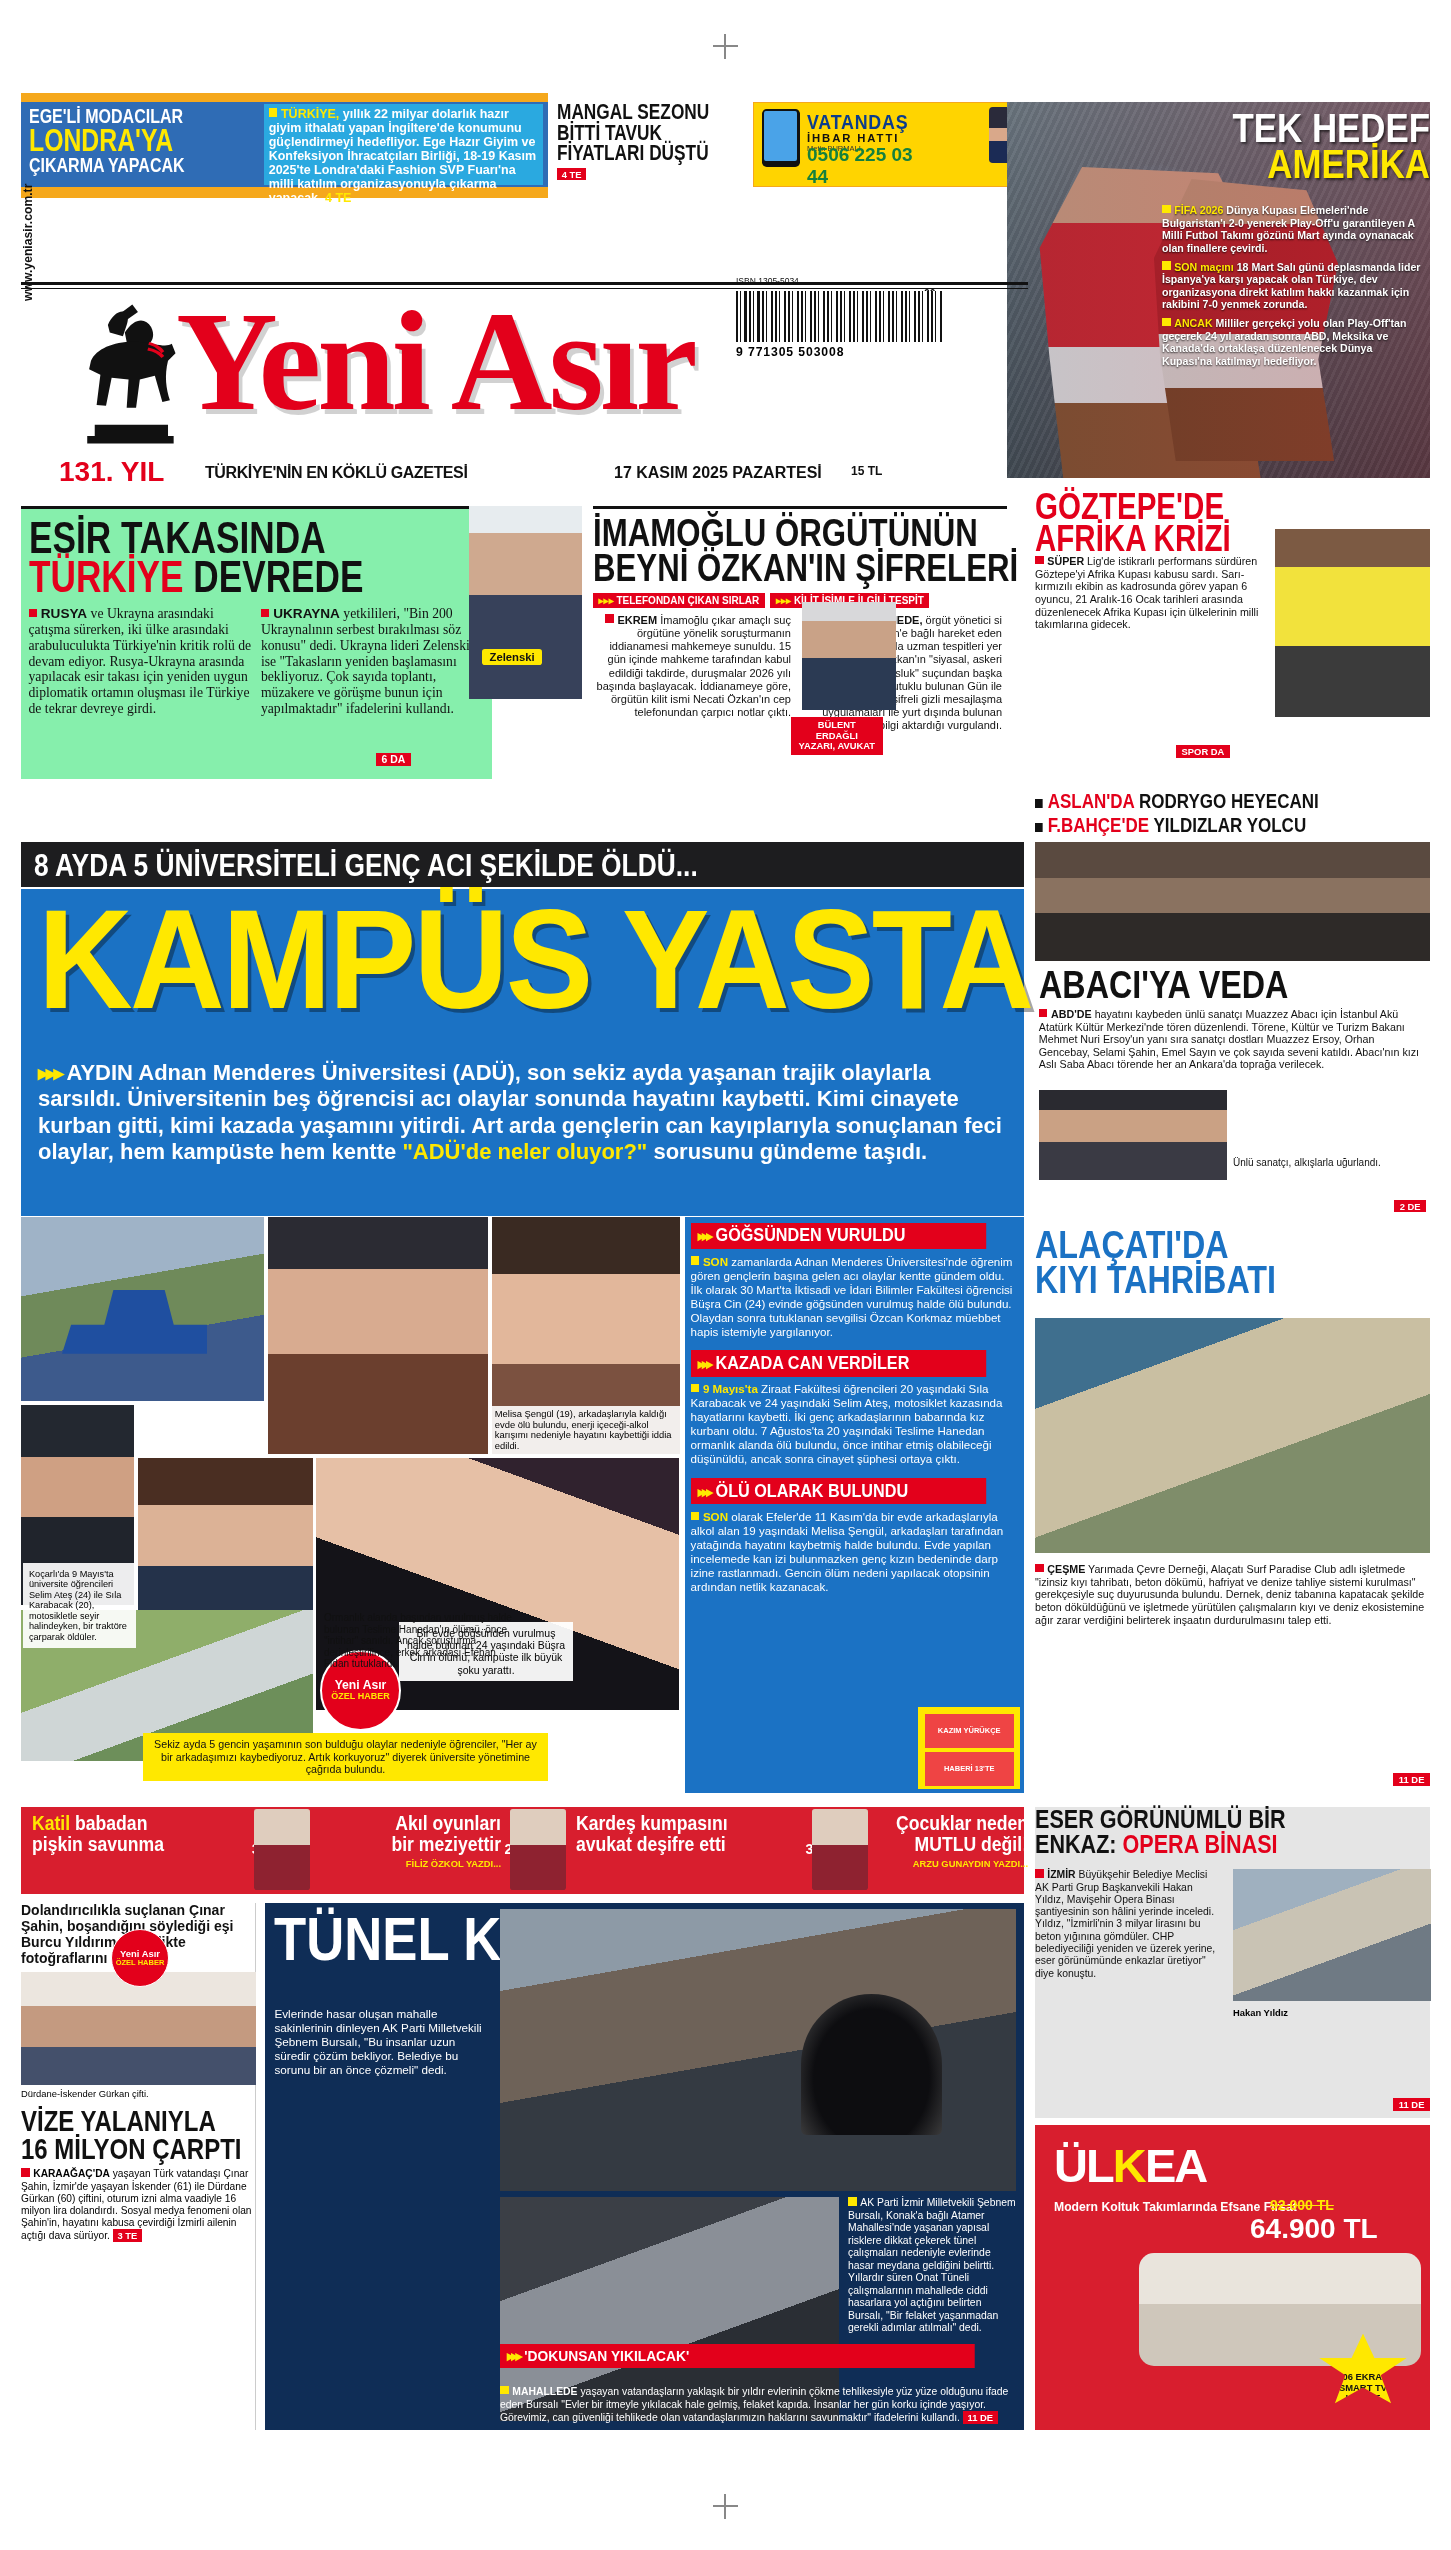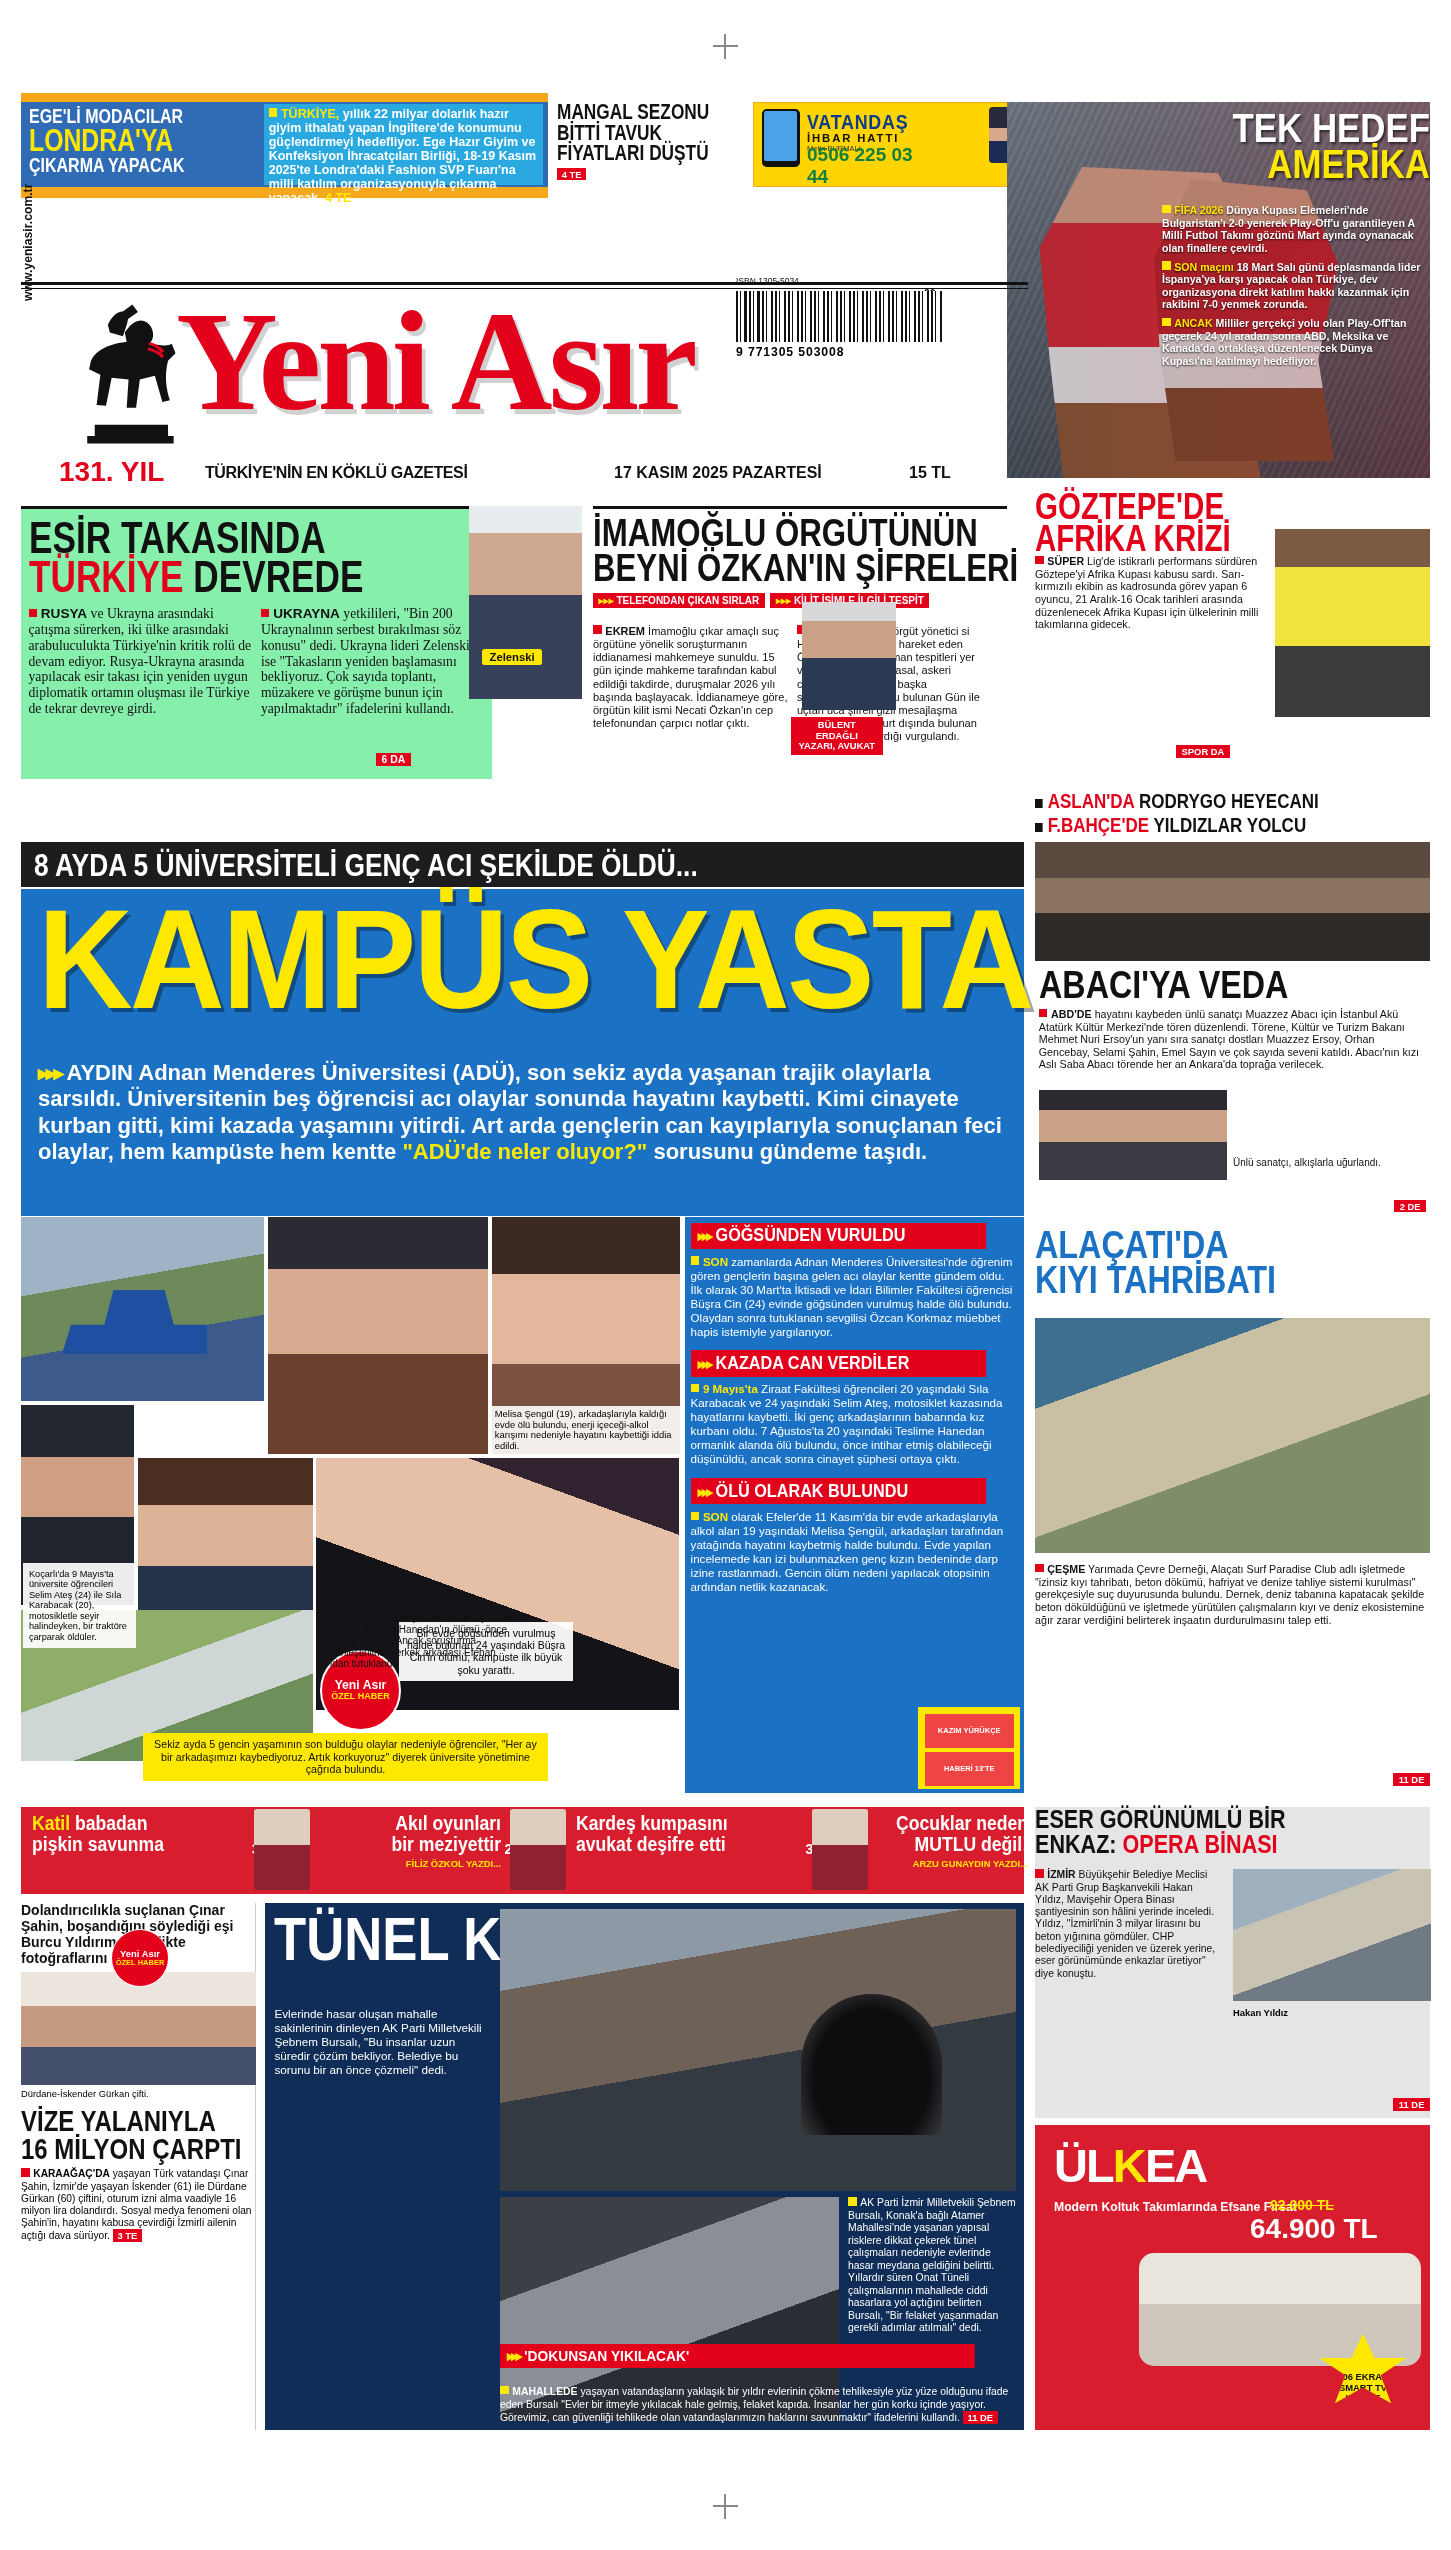--- a/index.html
+++ b/index.html
@@ -75,21 +75,21 @@
   .mastrule2{ position:absolute; left:0; top:5.6px; width:1007px; height:0.9px; background:#111;}
   .vurl { position:absolute; left:0px; top:19px; font-size:12.2px; font-weight:bold; color:#111;
           transform:rotate(-90deg); transform-origin:left top; white-space:nowrap; }
   .horse { position:absolute; left:38px; top:13px; width:141px; height:155px; }
   .logo  { position:absolute; left:155px; top:9.4px; font-size:141px; font-weight:bold; color:#e3001b;
            font-family:"Liberation Serif", serif; letter-spacing:-3.8px; line-height:1;
            text-shadow:3.8px 4.7px 0 rgba(0,0,0,.18); white-space:nowrap; }
   .yil   { position:absolute; left:38px; top:174px; font-size:28px; font-weight:bold; color:#e3001b;}
   .slogan{ position:absolute; left:184px; top:182px; font-size:16px; font-weight:bold; color:#111; letter-spacing:-0.4px;}
   .datel { position:absolute; left:593px; top:182px; font-size:16px; font-weight:bold; color:#111;}
-  .price { position:absolute; left:888px; top:182px; font-size:16px; font-weight:bold; color:#111;}
+  .price { position:absolute; left:830px; top:182px; font-size:12px; font-weight:bold; color:#111;}
   .barcode{position:absolute; left:715px; top:9.4px; width:207px; height:68px;}
   .barcode .bars{position:absolute;inset:0 0 17px 0;background:
      repeating-linear-gradient(90deg,#111 0 1.9px,#fff 1.9px 3.8px,#111 3.8px 4.7px,#fff 4.7px 8.5px,#111 8.5px 11.3px,#fff 11.3px 13px);}
   .barcode .num{position:absolute;bottom:0;left:0;font-size:12.2px;letter-spacing:0.9px;font-weight:bold;}
   .isbn{position:absolute;left:715px;top:-5.6px;font-size:8.5px;color:#111;}
   .issn2{position:absolute;left:903px;top:5.6px;font-size:10.4px;font-weight:bold;}
 
   
   .newsA { position:absolute; left:21px; top:506px; width:471px; height:273px; background:#86efac; padding:5.6px 7.5px; }
   .newsA .ruleTop{position:absolute;left:0;top:0;width:471px;height:2.8px;background:#111;}
@@ -106,21 +106,21 @@
   .pg6 { position:absolute; left:376px; top:753px; background:#e3001b; color:#fff; font-size:10.4px;
          font-weight:bold; padding:0.9px 5.6px;}
 
   .newsB { position:absolute; left:593px; top:506px; width:414px; height:273px; background:#fff;}
   .newsB .ruleTop{position:absolute;left:0;top:0;width:414px;height:2.8px;background:#111;}
   .newsB h2 { font-size:39px; font-weight:bold; color:#111; line-height:0.9; transform:scaleX(0.8);
               transform-origin:left; white-space:nowrap; margin-top:9.4px;}
   .newsB .tags { display:flex; gap:5.6px; margin-top:7.5px;}
   .newsB .tag { background:#e3001b; color:#fff; font-size:10px; font-weight:bold; padding:1.9px 5.6px; white-space:nowrap;}
   .newsB .tag i{font-style:normal;color:#ffe800;margin-right:2.8px;}
-  .newsB .cols { display:flex; gap:6px; margin-top:17px;}
+  .newsB .cols { display:flex; gap:13px; margin-top:6px;text-align:right;}
   .newsB .cols div{width:198px; font-size:11px; line-height:1.2; color:#111;}
   .imamoglu-ph{position:absolute;left:802px;top:602px;width:94px;height:108px;
      background:linear-gradient(180deg,#d8d8da 0 18%,#c9a287 18% 52%,#2b3a53 52% 100%);}
   .erdag{position:absolute;left:791px;top:717px;background:#e3001b;color:#fff;font-size:9.4px;font-weight:bold;
          padding:2.8px 7.5px;text-align:center;line-height:1.15;}
 
   
   .goztepe { position:absolute; left:1035px; top:491px; width:395px; height:301px; background:#fff;}
   .goztepe h3 { font-size:36px; font-weight:bold; color:#e3001b; line-height:0.9; transform:scaleX(0.82);
                 transform-origin:left; white-space:nowrap;}

